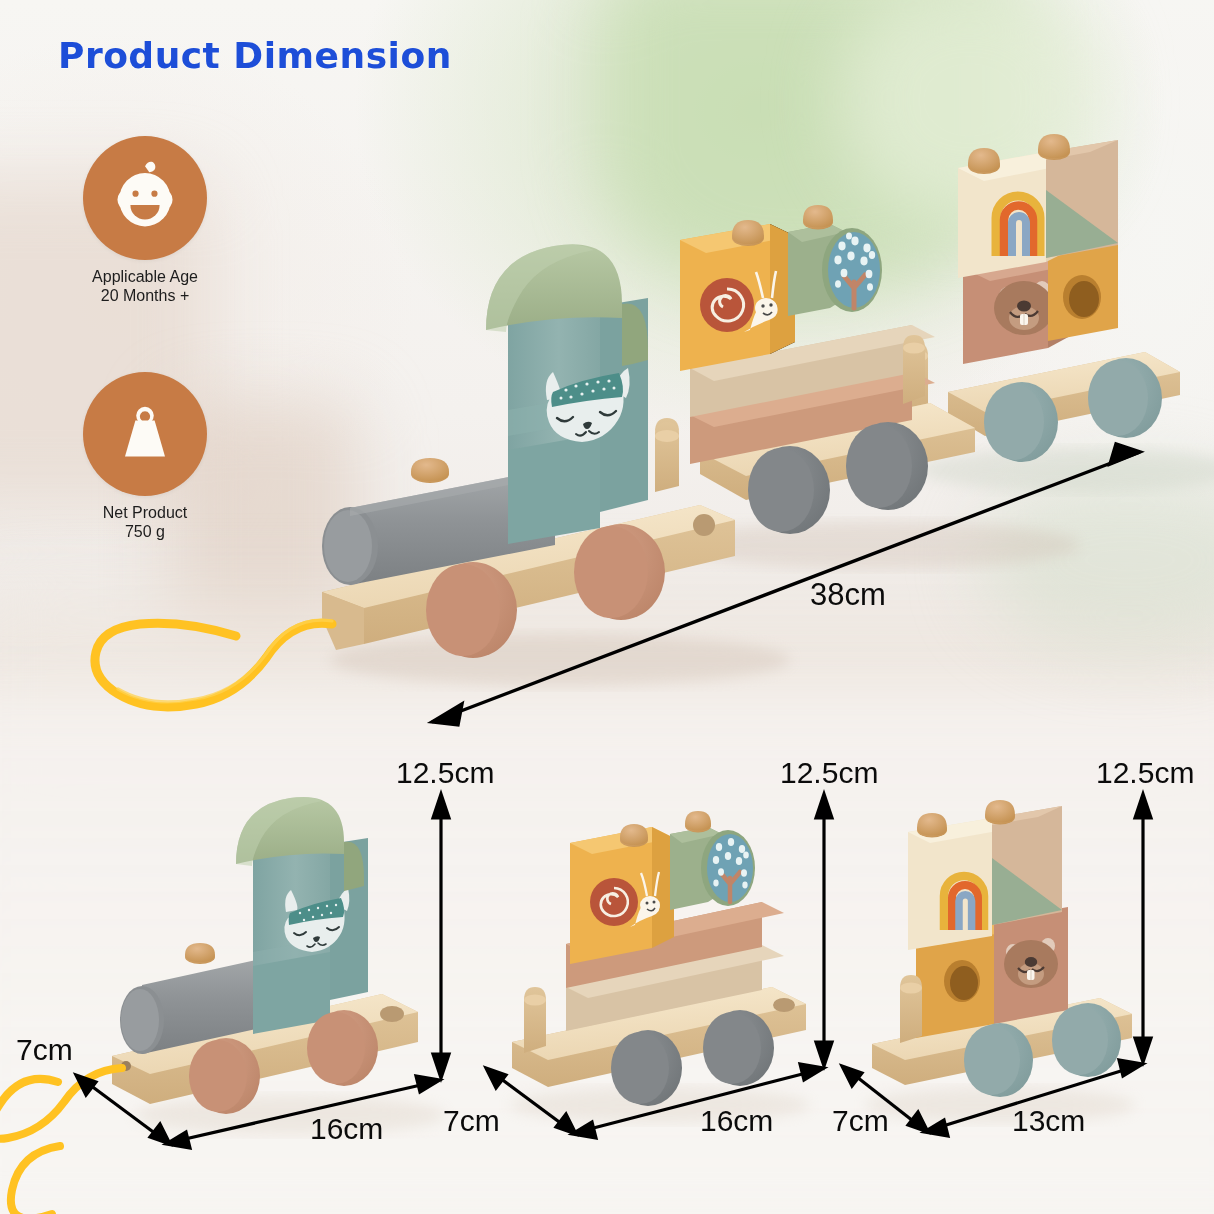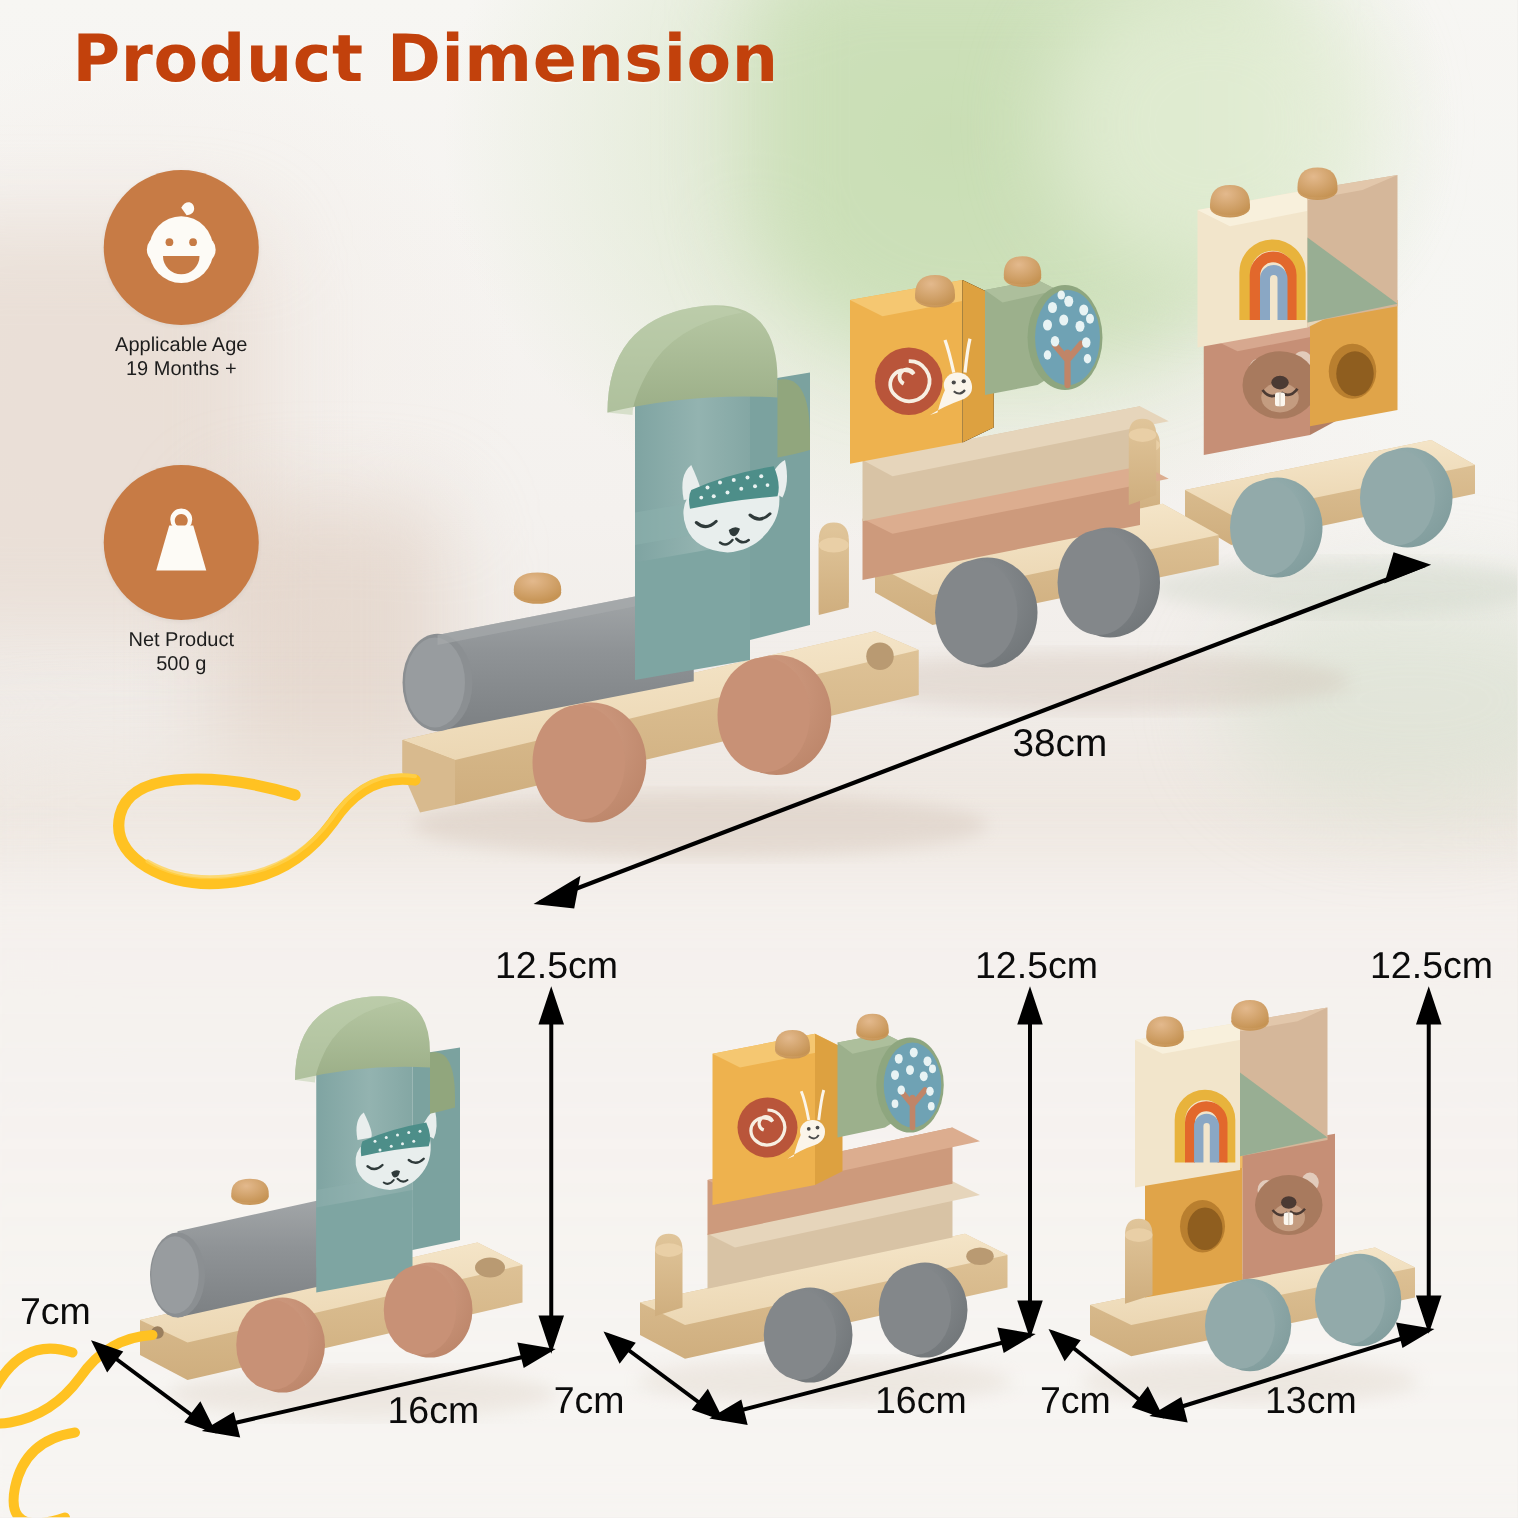--- a/index.html
+++ b/index.html
@@ -33,23 +33,23 @@
   .bg-floor { left: -40px; top: 600px; width: 1300px; height: 240px;
     background: rgba(238,231,225,0.85); border-radius: 8%; filter: blur(40px); }
   .bg-lowerwall { left: -60px; top: 690px; width: 1340px; height: 540px;
     background: linear-gradient(180deg, rgba(245,241,238,0.9), rgba(247,245,242,0.98));
     border-radius: 0; filter: blur(26px); }
   .bg-shadow-r { left: 980px; top: 470px; width: 300px; height: 180px;
     background: rgba(214,222,204,0.55); }
 
   
   .title {
-    position: absolute; left: 58px; top: 18px;
-    font-size: 52px; font-weight: 700; letter-spacing: 0.5px;
-    color: #c2410c;
+    position: absolute; left: 58px; top: 35px;
+    font-size: 36px; font-weight: 700; letter-spacing: 0.5px;
+    color: #1d4ed8;
     font-family: "DejaVu Sans", sans-serif;
     text-shadow: 0 1px 0 rgba(255,255,255,0.5);
   }
 
   
   .spec { position: absolute; width: 250px; text-align: center; }
   .spec-age { left: 20px; top: 136px; }
   .spec-weight { left: 20px; top: 372px; }
   .badge {
     width: 124px; height: 124px; border-radius: 50%;
@@ -95,34 +95,34 @@
         <ellipse cx="73" cy="52" rx="9" ry="11" fill="#fdfbf6"></ellipse>
         <ellipse cx="50" cy="52" rx="30" ry="31" fill="#fdfbf6"></ellipse>
         <circle cx="39" cy="45" r="3.6" fill="#c77b45"></circle>
         <circle cx="61" cy="45" r="3.6" fill="#c77b45"></circle>
         <path d="M33 58 a17 17 0 0 0 34 0 z" fill="#c77b45"></path>
         <path d="M33 58 a17 17 0 0 0 34 0" fill="none" stroke="#fdfbf6" stroke-width="0"></path>
       </svg>
     </div>
     <div class="spec-text">
       <div>Applicable Age</div>
-      <div>19 Months  +</div>
+      <div>20 Months  +</div>
     </div>
   </div>
 
   <div class="spec spec-weight">
     <div class="badge">
       <svg width="80" height="80" viewBox="0 0 100 100">
         <path d="M50 16 a11 11 0 0 1 11 11 a11 11 0 0 1 -3 7.5 h-7 a6.5 6.5 0 1 0 -2 0 h-7 a11 11 0 0 1 -3 -7.5 a11 11 0 0 1 11 -11 z" fill="#fdfbf6"></path>
         <path d="M38 33 h24 l13 45 h-50 z" fill="#fdfbf6"></path>
       </svg>
     </div>
     <div class="spec-text">
       <div>Net Product</div>
-      <div>500 g</div>
+      <div>750 g</div>
     </div>
   </div>
 
   <svg class="arrows" style="z-index:3" viewBox="0 0 1214 1214">
     <defs>
       <linearGradient id="woodV" x1="0" y1="0" x2="0" y2="1">
         <stop offset="0%" stop-color="#f2dfc0"></stop>
           <stop offset="55%" stop-color="#e7cfa8"></stop>
         <stop offset="100%" stop-color="#dbbf96"></stop>
       </linearGradient>

